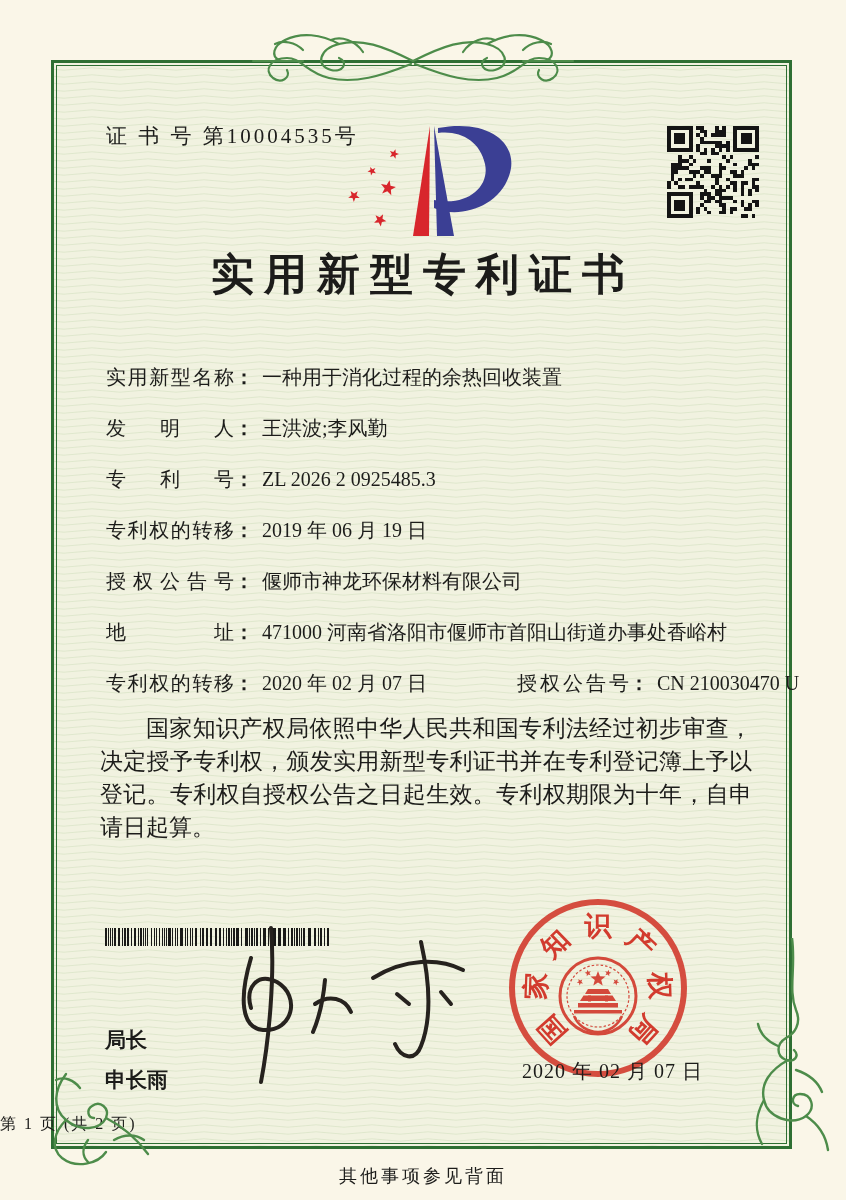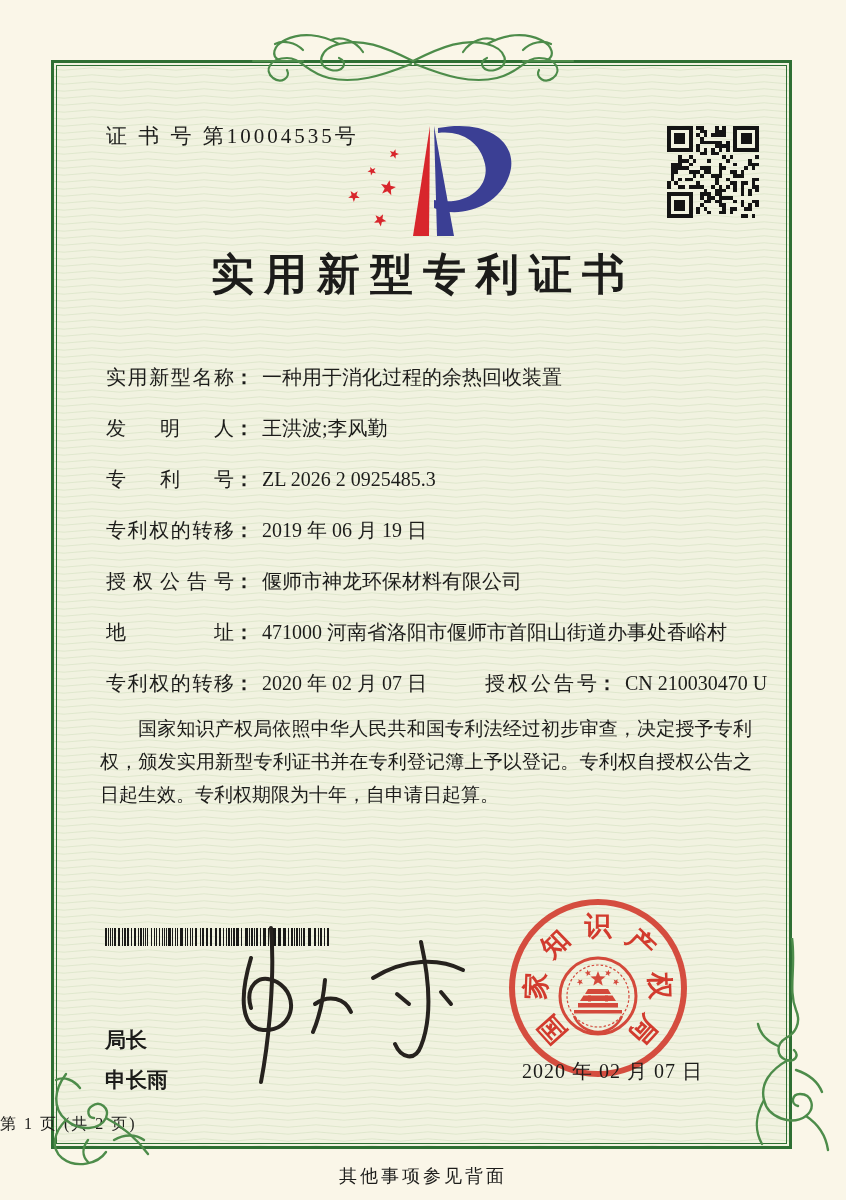--- a/index.html
+++ b/index.html
@@ -48,25 +48,25 @@
 
   .fields{position:absolute;left:106px;top:364px;width:660px;}
   .f-row{height:51px;font-size:20px;white-space:nowrap;}
   .f-label{
     display:inline-block;width:128px;
     text-align:justify;text-align-last:justify;
     font-weight:400;vertical-align:bottom;
   }
   .f-colon{font-weight:600;margin-right:8px;}
   .f-value{font-size:20px;}
-  .f-pair2{display:inline-block;margin-left:58px;}
+  .f-pair2{display:inline-block;margin-left:90px;}
 
   .paragraphs{
     position:absolute;left:100px;top:712px;width:652px;
-    font-size:19px;line-height:33px;text-align:justify;
+    font-size:23px;line-height:33px;text-align:justify;
   }
   .paragraphs p{text-indent:2em;}
 
   .barcode{position:absolute;left:105px;top:928px;width:226px;height:18px;}
 
   .signer{position:absolute;left:105px;top:1020px;
     font-family:"Liberation Sans","DejaVu Sans",sans-serif;
     font-size:21px;font-weight:600;line-height:40px;}
   .signature{position:absolute;left:205px;top:920px;width:280px;height:170px;}
 

